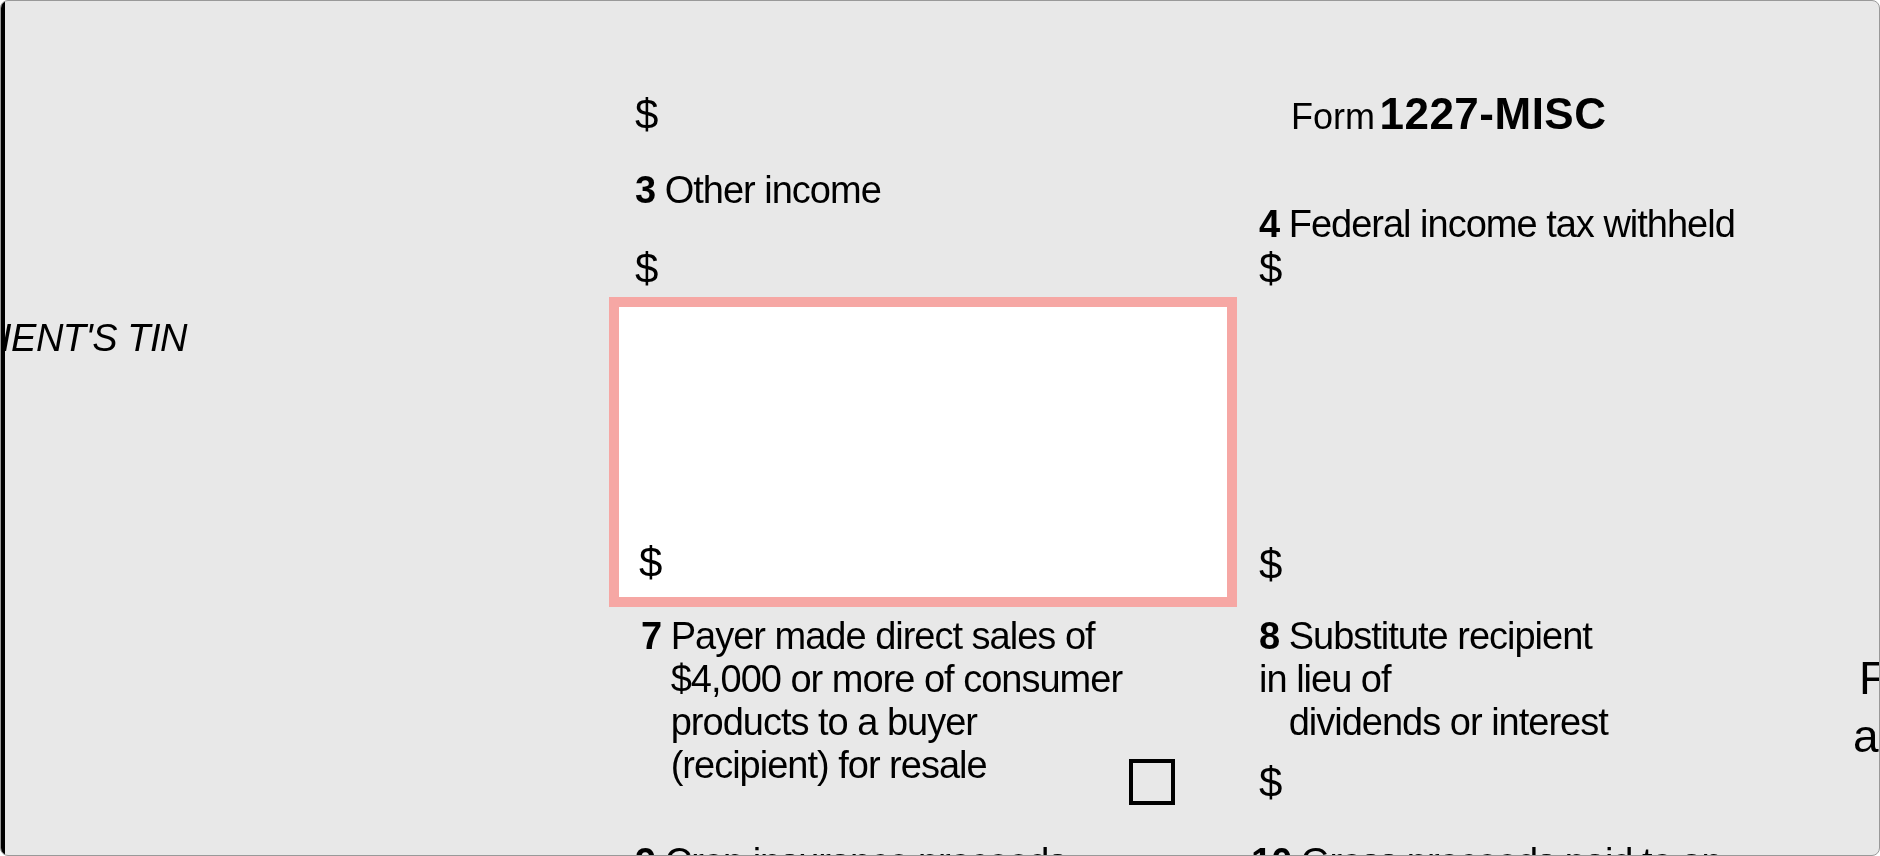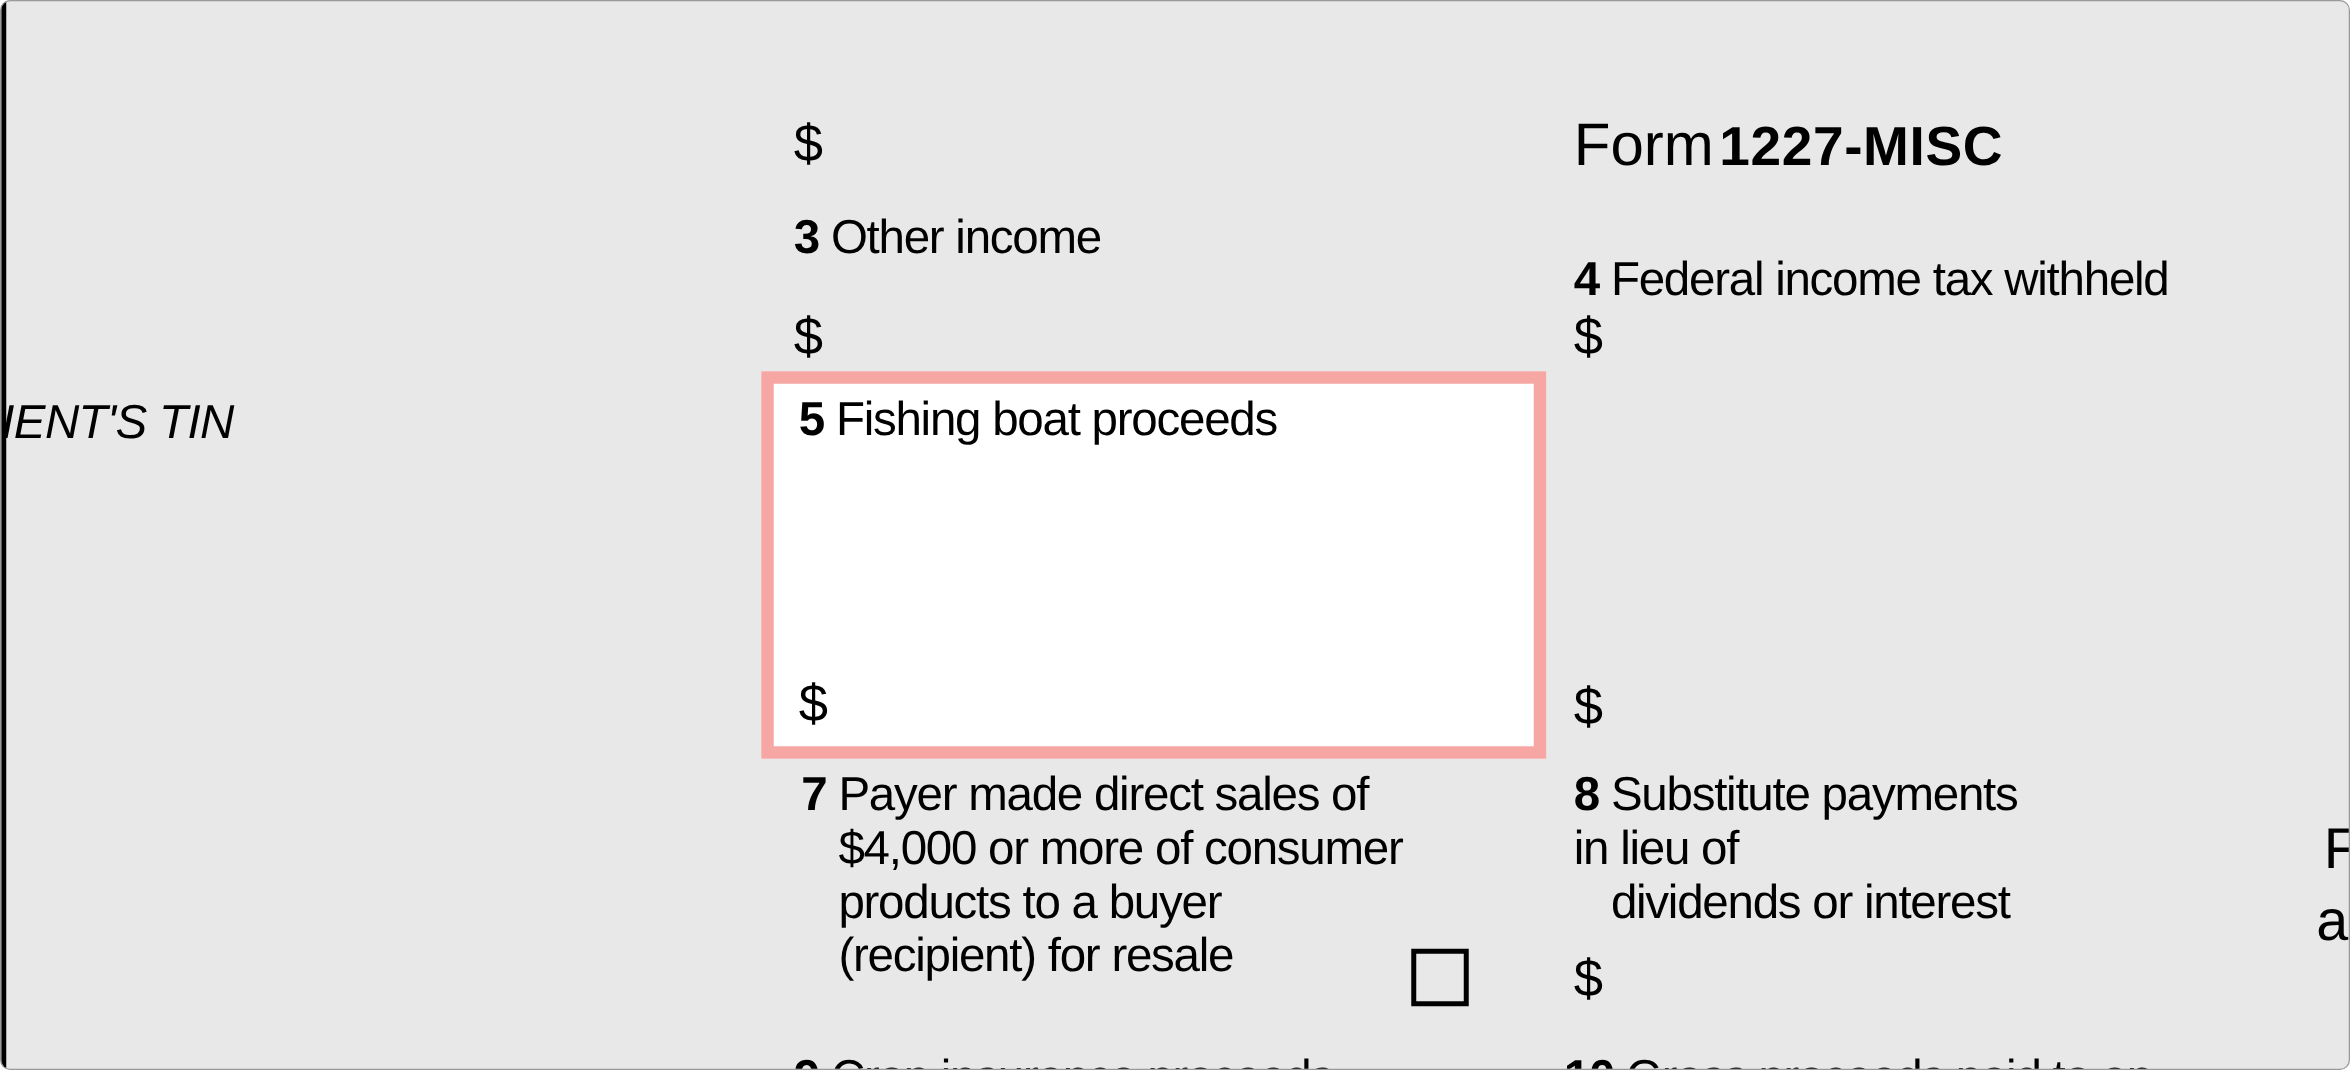--- a/index.html
+++ b/index.html
@@ -42,21 +42,21 @@
     height: 310px;
     border: 10px solid #f6a7a4;
     background: #ffffff;
     box-sizing: border-box;
     z-index: 5;
   }
 
   .label { font-size: 38px; letter-spacing: -1px; }
   .num { font-weight: bold; }
   .dollar { font-size: 42px; font-family: Helvetica, Arial, sans-serif; }
-  .formword { font-size: 48px; }
+  .formword { font-size: 36px; margin-left: 32px; }
   .formnum { font-size: 44px; font-weight: bold; letter-spacing: 0.5px; }
   .tin { font-size: 38px; letter-spacing: -0.5px; font-style: italic; }
   .rightclip { font-size: 46px; }
   .checkbox {
     display: inline-block;
     width: 46px;
     height: 46px;
     border: 4px solid #000;
     box-sizing: border-box;
     vertical-align: middle;
@@ -91,23 +91,20 @@
   </div>
   <div class="cell" style="left:1258px; top:244px;">
     <span class="dollar">$</span>
   </div>
 
   <div class="cell" style="left:0px; top:316px;">
     <span class="tin">IENT'S TIN</span>
   </div>
 
   <div class="highlight">
-    <div class="cell" style="left:20px; top:8px;">
-      <span class="label"><span class="num">5</span> <span>Fishing boat proceeds</span></span>
-    </div>
     <div class="cell" style="left:20px; top:232px;">
       <span class="dollar">$</span>
     </div>
   </div>
 
   <div class="cell" style="left:1258px; top:540px;">
     <span class="dollar">$</span>
   </div>
 
   <div class="cell" style="left:640px; top:614px; width:590px;">
@@ -119,21 +116,21 @@
       <span style="visibility:hidden;" class="num">7 </span><span>(recipient) for resale</span>
     </span>
   </div>
   <div class="cell" style="left:1128px; top:758px;">
     <span class="checkbox"></span>
   </div>
 
   <div class="cell" style="left:1258px; top:614px; width:370px;">
     <span class="label">
       <span class="num">8</span>
-      <span>Substitute payments in lieu of</span><br>
+      <span>Substitute recipient in lieu of</span><br>
       <span style="visibility:hidden;" class="num">8 </span><span>dividends or interest</span>
     </span>
   </div>
   <div class="cell" style="left:1258px; top:758px;">
     <span class="dollar">$</span>
   </div>
 
   <div class="cell" style="left:634px; top:840px;">
     <span class="label"><span class="num">9</span> <span>Crop insurance proceeds</span></span>
   </div>

